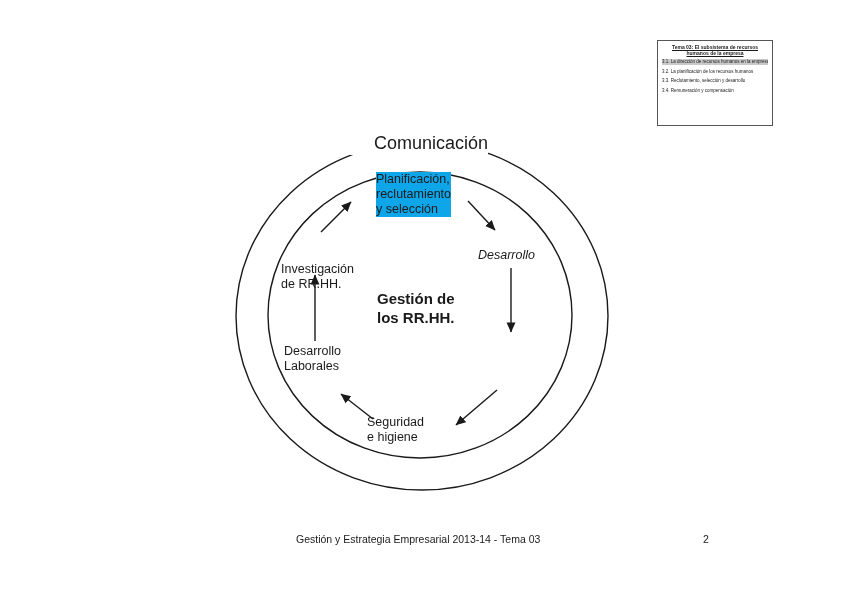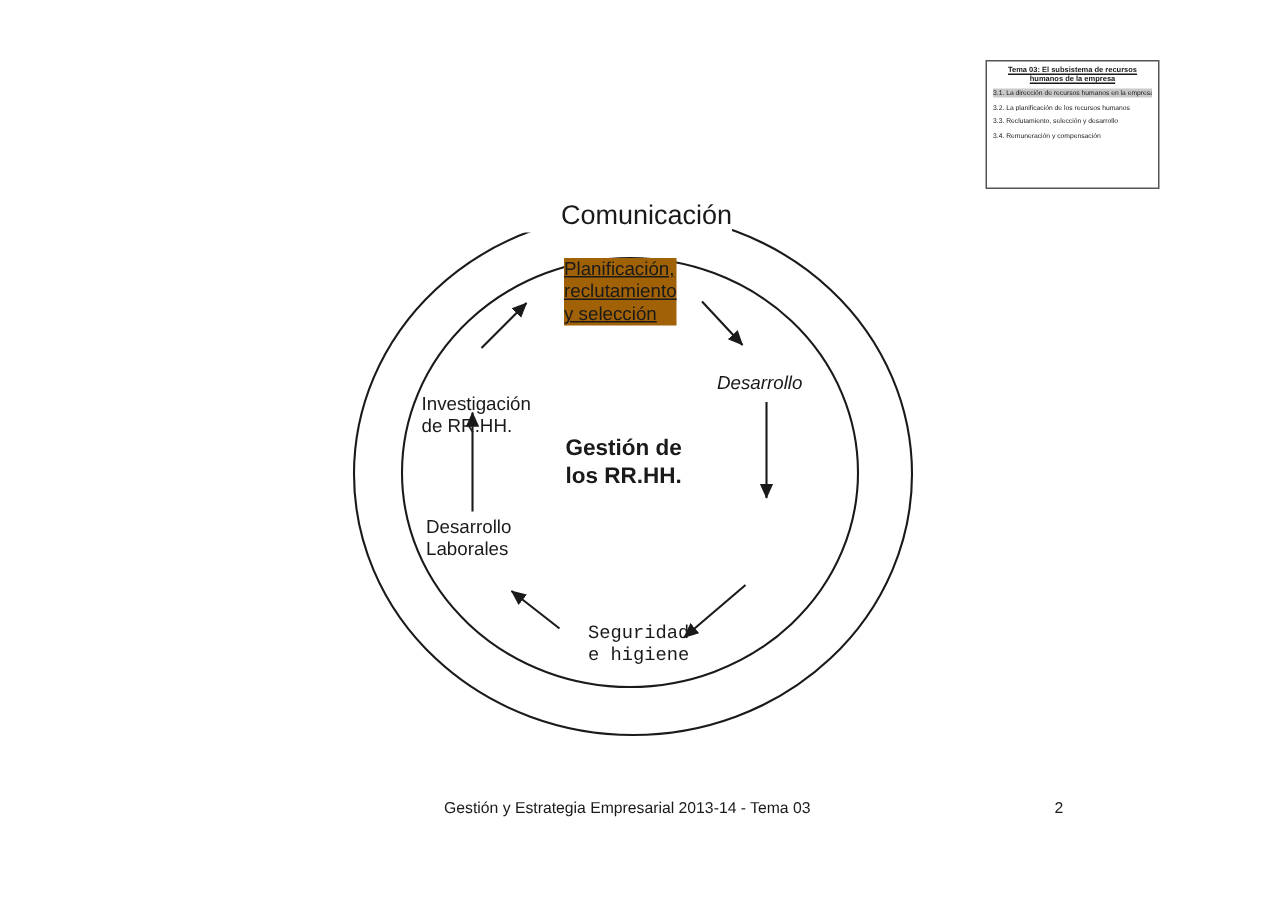--- a/index.html
+++ b/index.html
@@ -15,21 +15,21 @@
 
   .diagram-svg { position: absolute; left: 0; top: 0; }
 
   .label {
     position: absolute;
     white-space: pre-line;
     font-size: 12.5px;
     line-height: 15px;
     color: #1a1a1a;
   }
-  .label.bg { background: #a16207; text-decoration: underline; }
+  .label.bg { background: #0ea5e9; }
 
   .ring-title {
     position: absolute;
     left: 338px; top: 131px; width: 150px;
     text-align: right;
     font-size: 18px;
     line-height: 24px;
     background: #ffffff;
   }
 
@@ -105,21 +105,21 @@
 
   <div class="ring-title">Comunicación</div>
 
   <div class="label bg" style="left:376px; top:172px;">Planificación,
 reclutamiento
 y selección</div>
 
   <div class="label" style="left:478px; top:248px;font-style:italic;">Desarrollo</div>
 
 
-  <div class="label" style="left:392px; top:415px;font-family:Liberation Mono, monospace;">Seguridad
+  <div class="label" style="left:367px; top:415px;">Seguridad
 e higiene</div>
 
   <div class="label" style="left:284px; top:344px;">Desarrollo
 Laborales</div>
 
   <div class="label" style="left:281px; top:234px;margin-top:28px;">Investigación
 de RR.HH.</div>
 
   <div class="center-title">Gestión de
 los RR.HH.</div>

